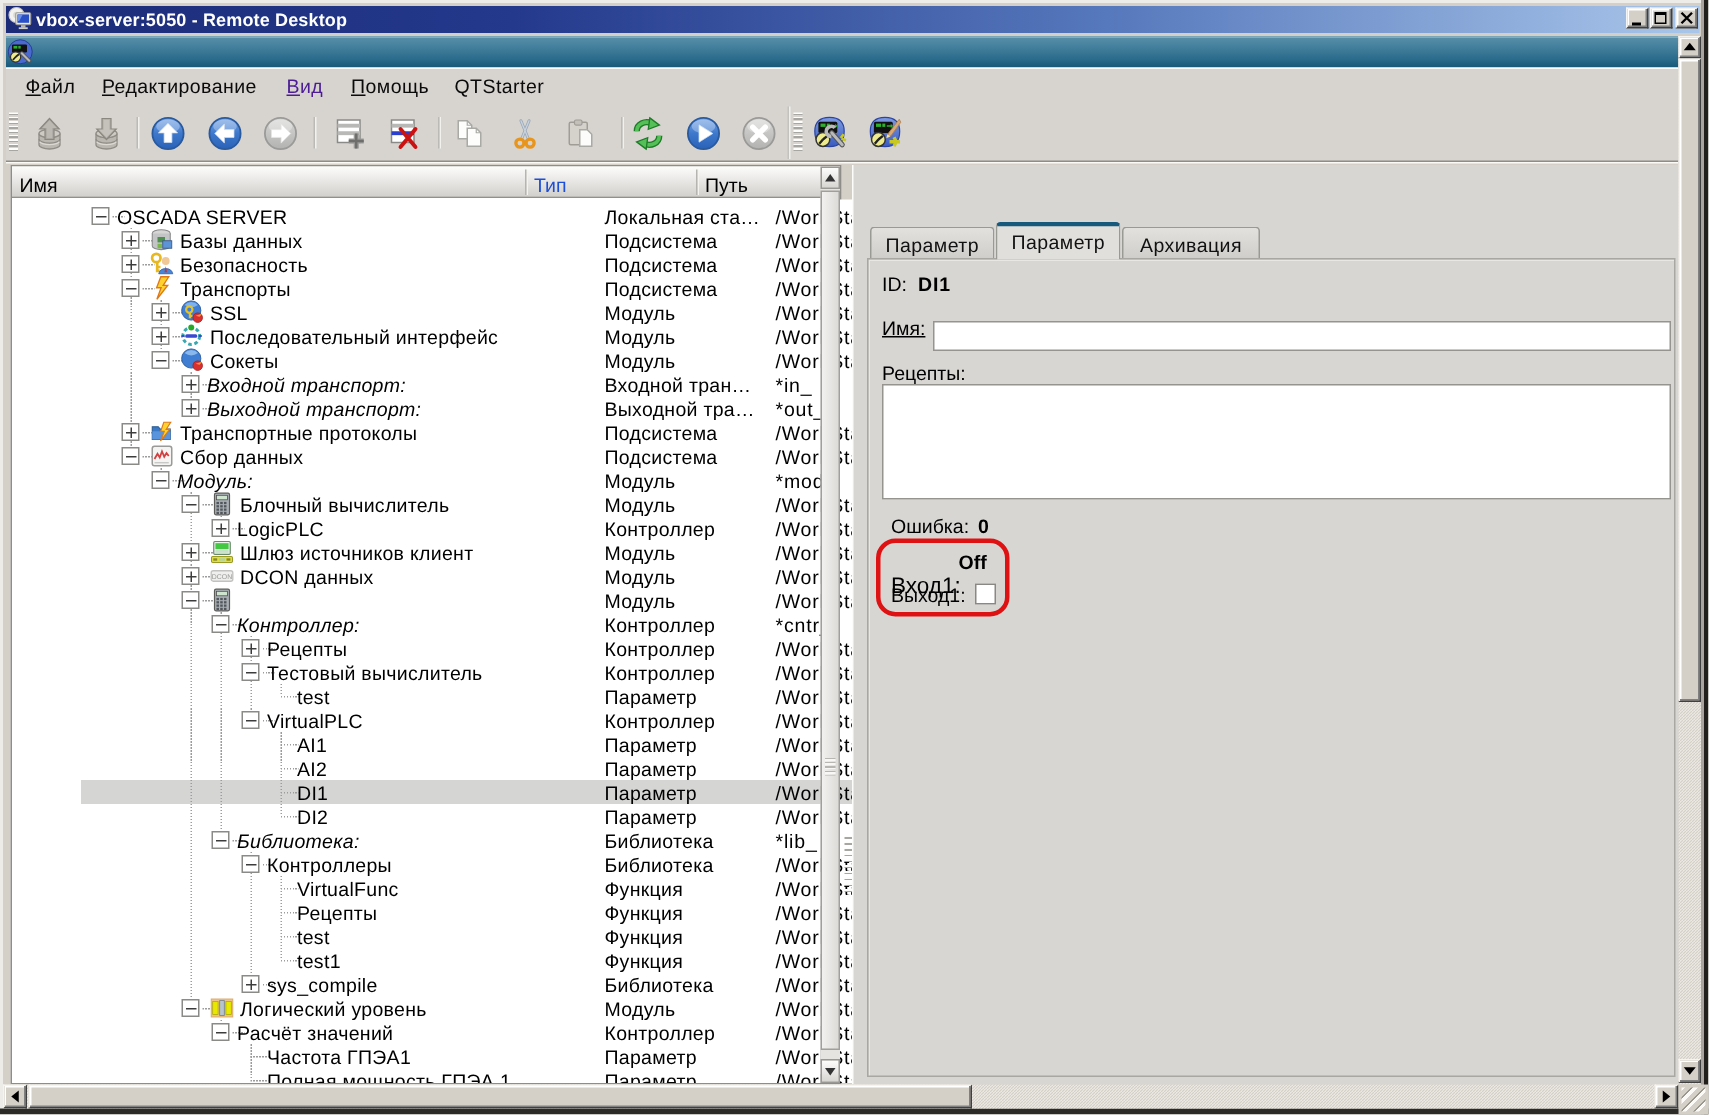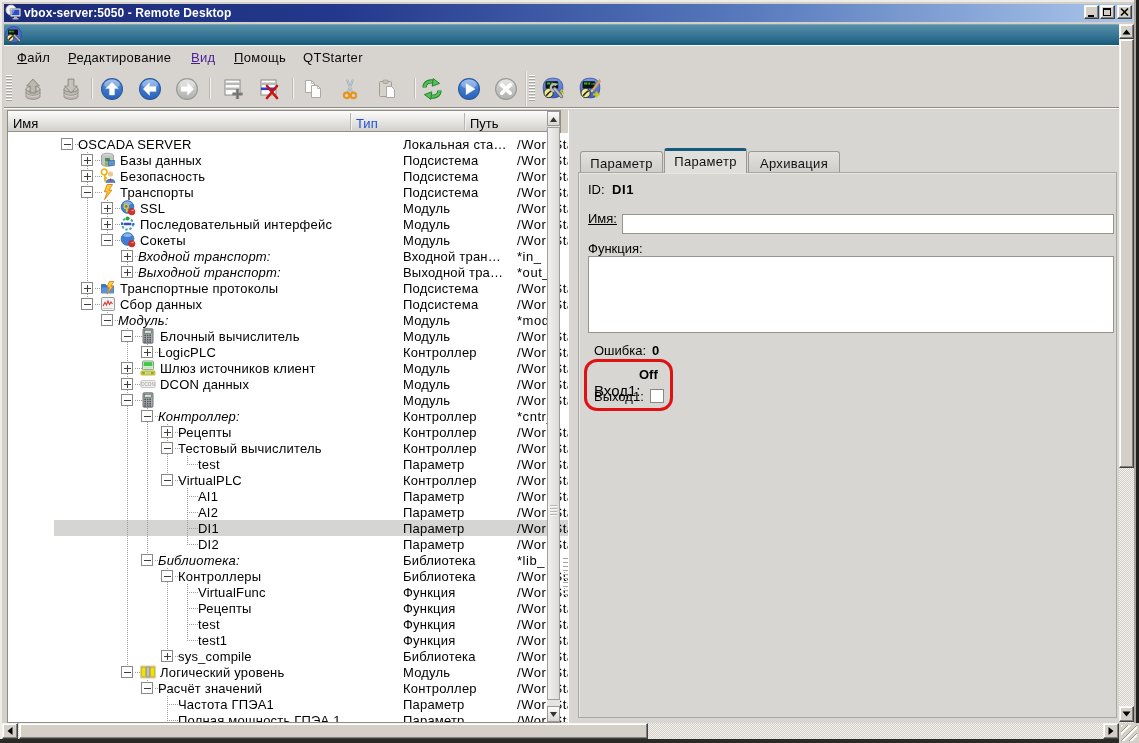--- a/index.html
+++ b/index.html
@@ -699,21 +699,21 @@
 <div style="position:absolute;left:563px;top:557px;width:5px;height:41px;background-image:repeating-linear-gradient(to bottom,#fdfdfb 0 1px,#a8a6a2 1px 2px,transparent 2px 4px);"></div>
 <div style="position:absolute;left:568px;top:110px;width:551px;height:613px;background:#d8d6d3;border-left:1px solid #fcfcfa;"></div>
 <div style="position:absolute;left:578px;top:172px;width:539px;height:546px;border:1px solid #a9a7a2;box-shadow:inset 1px 1px 0 #e8e7e4;background:#d8d6d3;"></div>
 <div class="tab" style="position:absolute;left:580px;top:151px;width:83px;height:21px;line-height:24px;">Параметр</div>
 <div class="tab" style="position:absolute;left:664px;top:148px;width:83px;height:25px;line-height:22px;background:#e0dfdc;border-top:3px solid #17587d;border-radius:3px 3px 0 0;">Параметр</div>
 <div class="tab" style="position:absolute;left:748px;top:151px;width:92px;height:21px;line-height:24px;">Архивация</div>
 <div style="position:absolute;left:588px;top:182px;font-size:13px;">ID:</div>
 <div style="position:absolute;left:612px;top:182px;font-size:13px;font-weight:bold;letter-spacing:0.6px;">DI1</div>
 <div style="position:absolute;left:588px;top:211px;font-size:13px;text-decoration:underline;">Имя:</div>
 <div style="position:absolute;left:622px;top:214px;width:492px;height:20px;background:#fff;border:1px solid #96948f;"></div>
-<div style="position:absolute;left:588px;top:241px;font-size:13px;">Функция:</div>
+<div style="position:absolute;left:588px;top:241px;font-size:13px;">Рецепты:</div>
 <div style="position:absolute;left:588px;top:256px;width:526px;height:77px;background:#fff;border:1px solid #96948f;"></div>
 <div style="position:absolute;left:594px;top:343px;font-size:13px;">Ошибка:</div>
 <div style="position:absolute;left:652px;top:343px;font-size:13px;font-weight:bold;">0</div>
 <div style="position:absolute;left:594px;top:382px;font-size:15px;">Вход1:</div>
 <div style="position:absolute;left:639px;top:367px;font-size:13px;font-weight:bold;">Off</div>
 <div style="position:absolute;left:594px;top:389px;font-size:13px;">Выход1:</div>
 <div style="position:absolute;left:650px;top:389px;width:14px;height:14px;background:#fff;border:1px solid #8a8884;"></div>
 <div style="position:absolute;left:583.5px;top:358.5px;width:89px;height:52px;border:3.5px solid #de1212;border-radius:13px;"></div>
 <div class="abs checker" style="position:absolute;left:1119px;top:24px;width:15px;height:699px;"></div>
 <div class="btn3d" style="position:absolute;left:1119px;top:24px;width:15px;height:15px;"><svg width="13" height="13" viewBox="0 0 13 13">

